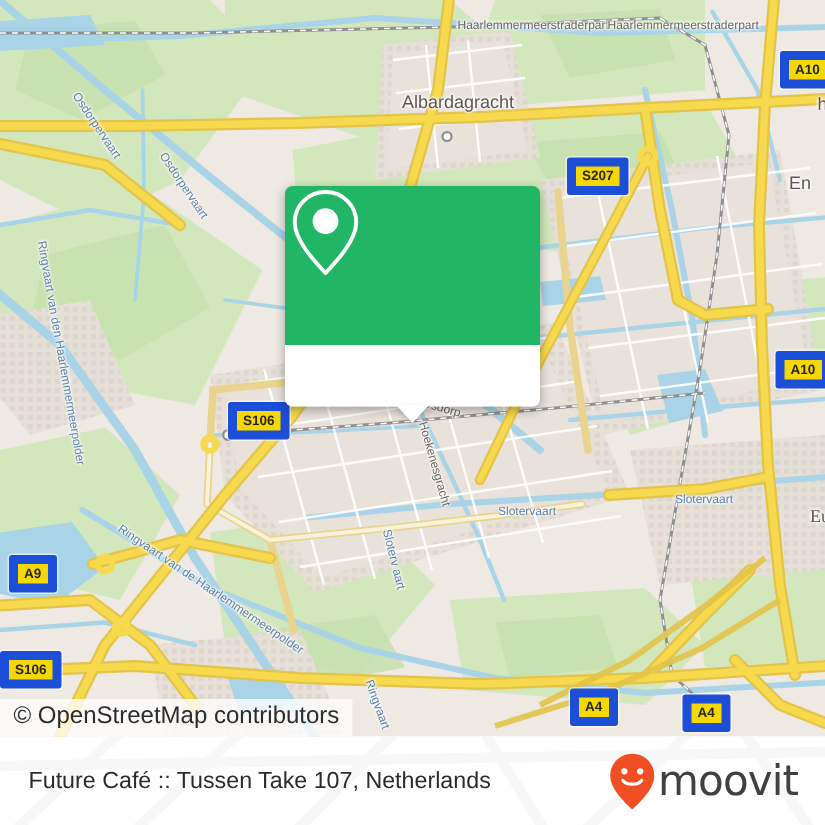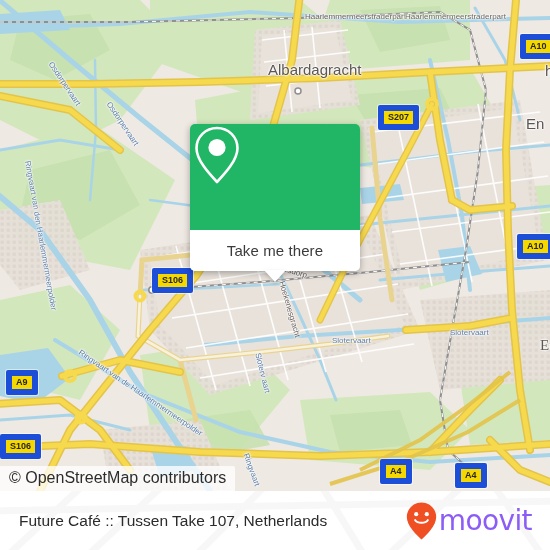--- a/index.html
+++ b/index.html
@@ -19,21 +19,21 @@
 
   
   .mlabel{
     position:absolute;
     font-family:"Liberation Sans","DejaVu Sans",sans-serif;
     font-size:8px;color:#6b6560;white-space:nowrap;
     text-shadow:0 0 2px #fff,0 0 2px #fff,0 0 2px #fff,0 0 3px #fff;
     pointer-events:none;
   }
   .mlabel.water{color:#5b7ea8;}
-  .mlabel.place{font-size:15px;color:#5c5752;}
+  .mlabel.place{font-size:12px;color:#5c5752;}
 
   
   .shield{
     position:absolute;
     background:#f5d800;border:6px solid #1d4ed8;border-radius:2px;
     color:#262626;font-size:9px;font-weight:bold;
     padding:1px 4px 2px 4px;line-height:10px;
     font-family:"Liberation Sans","DejaVu Sans",sans-serif;
     box-shadow:0 0 0 1px rgba(255,255,255,.55);
   }
@@ -89,21 +89,21 @@
   .footer-inner{
     position:relative;width:100%;height:100%;
     display:flex;align-items:center;justify-content:space-between;
     padding:0 18px 0 19px;box-sizing:border-box;
   }
   .footer-title{
     font-size:15.5px;color:#2b2b2b;white-space:nowrap;
   }
   .brand{display:flex;align-items:center;gap:1px;}
   .brand-word{
-    font-size:28px;color:#8b5cf6;letter-spacing:-.6px;
+    font-size:28px;color:#404040;letter-spacing:-.6px;
     font-family:"DejaVu Sans","Liberation Sans",sans-serif;
     line-height:28px;
   }
 </style>
 </head>
 <body>
 
 <div id="app">
 
   <div class="map">
@@ -322,21 +322,20 @@
       </div>
 
     <div class="callout">
       <div class="callout-head">
         <svg width="54" height="62" viewBox="0 0 54 62">
           <path d="M27 4 C15.5 4 6.5 13 6.5 24.2 C6.5 36 19 49.5 27 58 C35 49.5 47.5 36 47.5 24.2 C47.5 13 38.5 4 27 4 Z" fill="none" stroke="#ffffff" stroke-width="2.6" stroke-linejoin="round"></path>
           <circle cx="27" cy="23.5" r="8.6" fill="#ffffff"></circle>
         </svg>
       </div>
       <div class="callout-body">
-        <span class="callout-label">Take me there</span>
         <span class="callout-tail"></span>
       </div>
     </div>
 
     <div class="attrib">© OpenStreetMap contributors</div>
   </div>
 
   <div class="footer">
     <svg class="footer-watermark" viewBox="0 0 550 100" preserveAspectRatio="none">
       <g stroke="#f0f0f0" stroke-width="7" fill="none">

